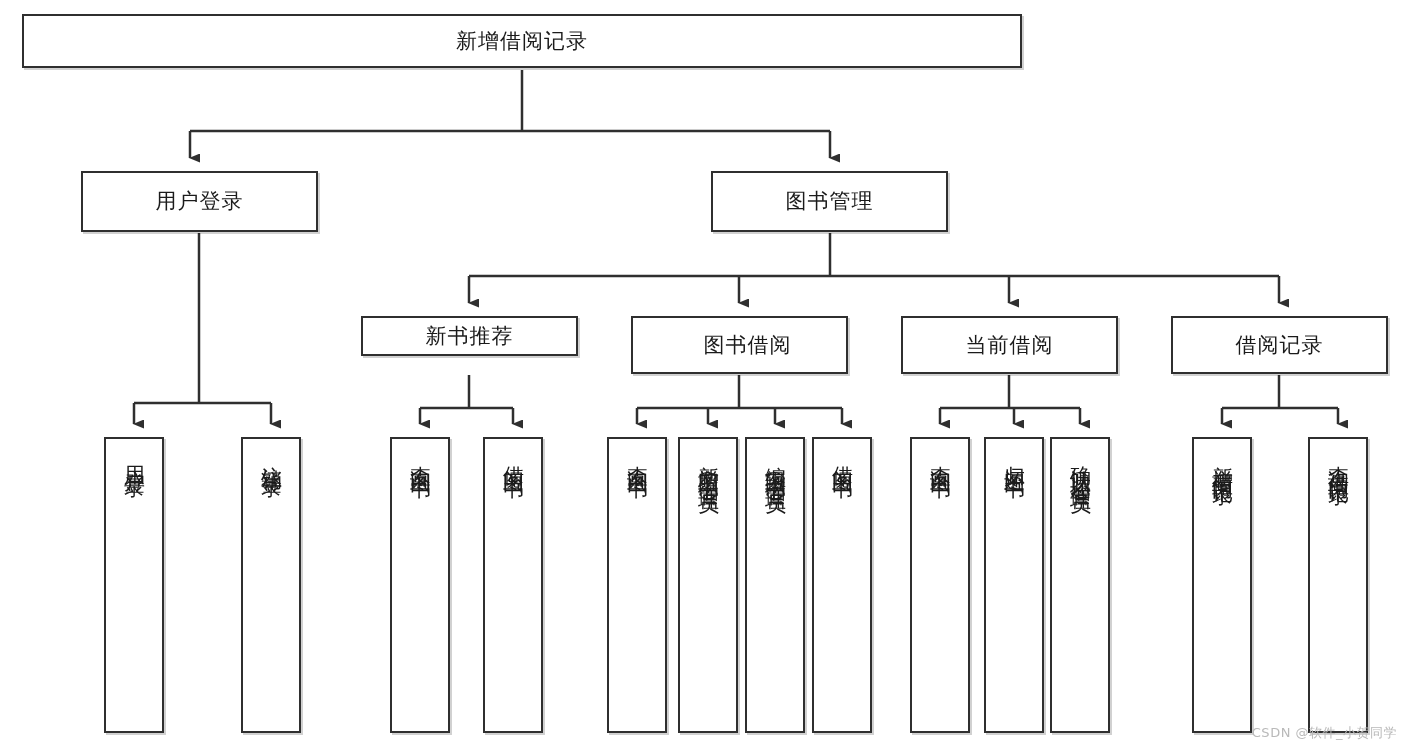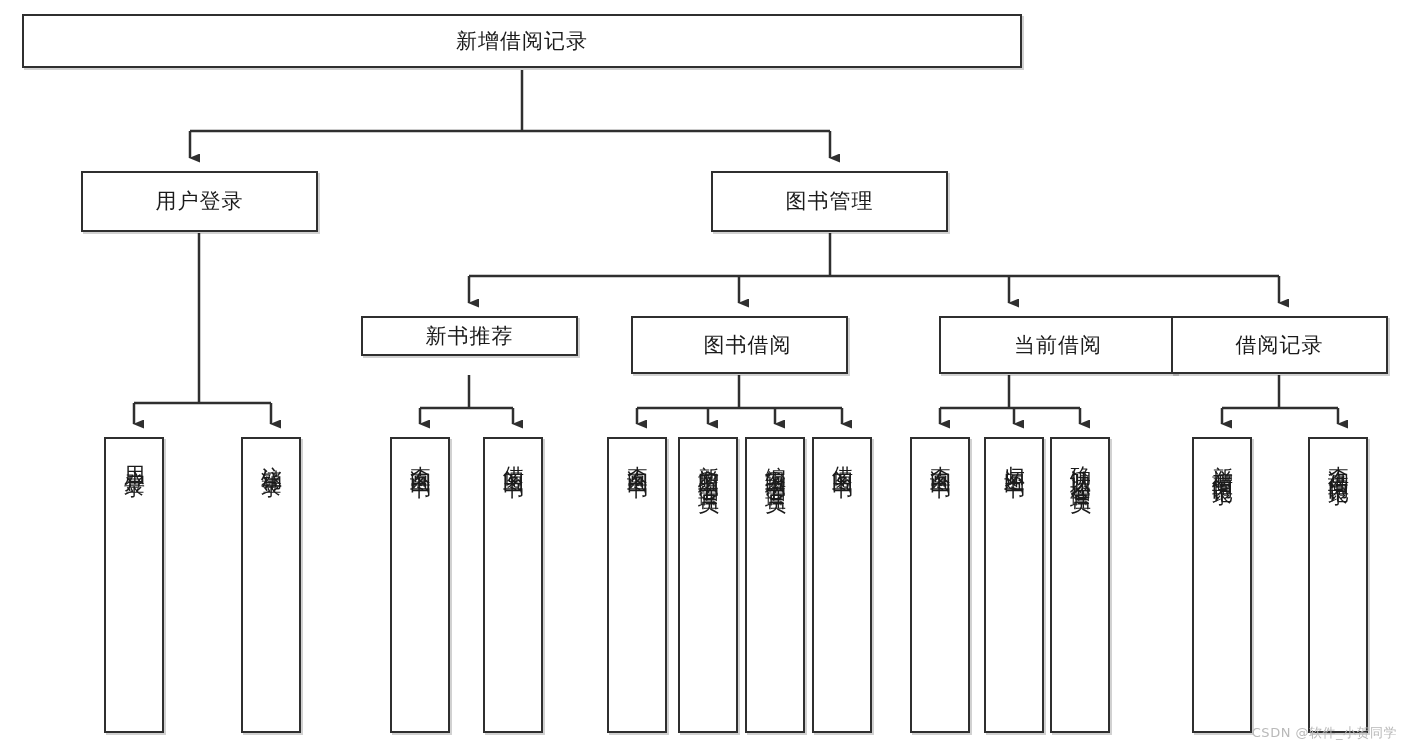--- a/index.html
+++ b/index.html
@@ -136,21 +136,21 @@
   <div class="node-box" style="left:711px; top:171px; width:237px; height:61px;">
     <span class="node-label">图书管理</span>
   </div>
 
   <div class="node-box" style="left:361px; top:316px; width:217px; height:40px;">
     <span class="node-label">新书推荐</span>
   </div>
   <div class="node-box" style="left:631px; top:316px; width:217px; height:58px;padding-left:16px;">
     <span class="node-label">图书借阅</span>
   </div>
-  <div class="node-box" style="left:901px; top:316px; width:238px; height:58px;margin-left:38px;">
+  <div class="node-box" style="left:901px; top:316px; width:217px; height:58px;">
     <span class="node-label">当前借阅</span>
   </div>
   <div class="node-box" style="left:1171px; top:316px; width:217px; height:58px;">
     <span class="node-label">借阅记录</span>
   </div>
 
   <div class="node-box vertical" style="left:104px; top:437px; width:60px; height:296px;">
     <span class="node-label">用户登录</span>
   </div>
   <div class="node-box vertical" style="left:241px; top:437px; width:60px; height:296px;">

